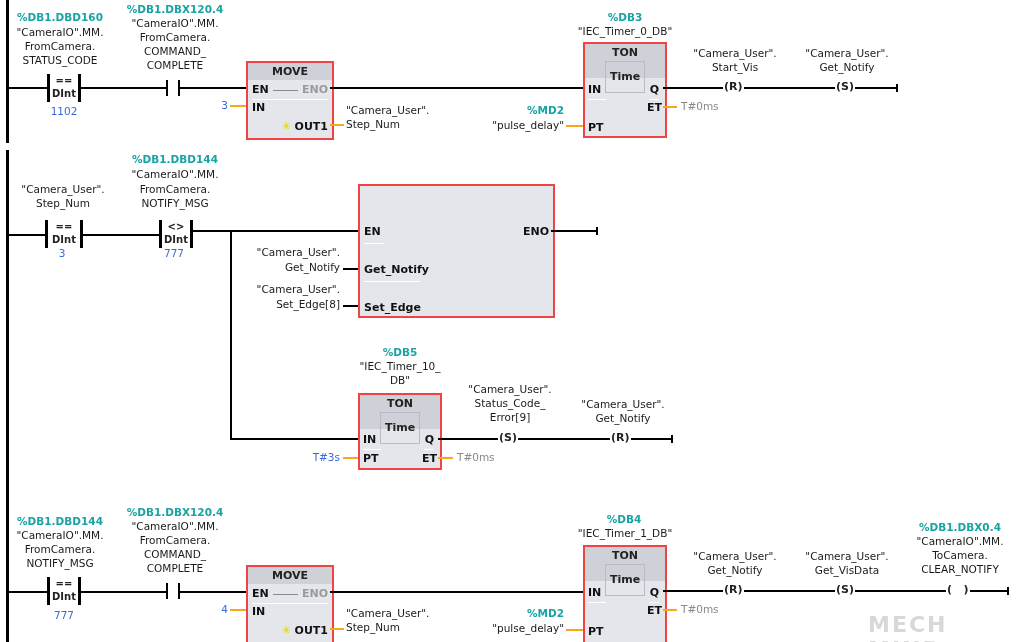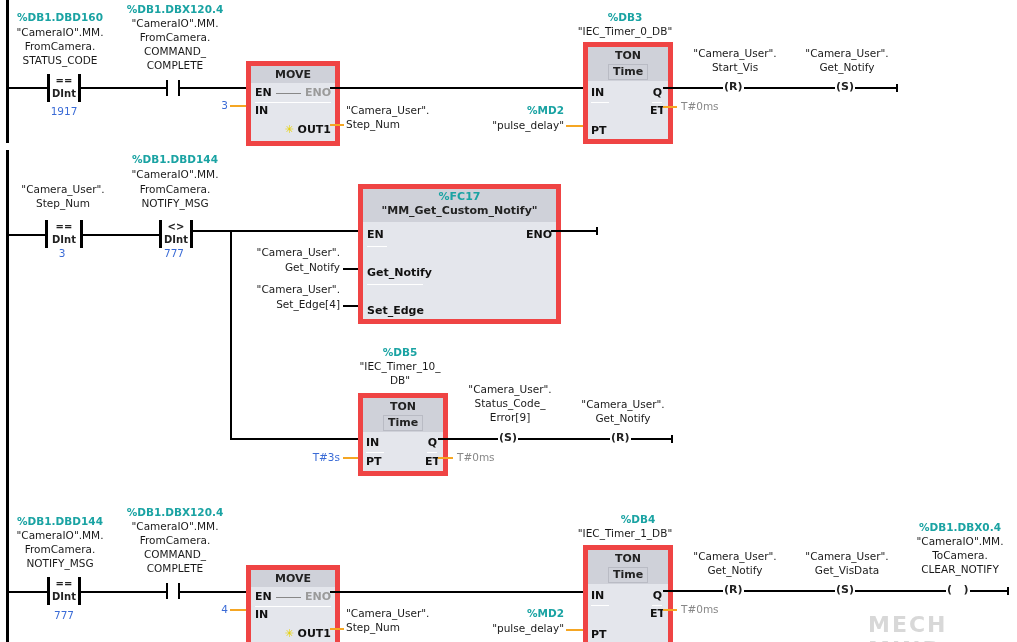--- a/index.html
+++ b/index.html
@@ -12,45 +12,45 @@
   .lbl{position:absolute;font-size:10.5px;line-height:14px;text-align:center;white-space:nowrap;color:#1a1a1a;}
   .lbl-r{position:absolute;font-size:10.5px;line-height:14px;text-align:right;white-space:nowrap;color:#1a1a1a;}
   .lbl-l{position:absolute;font-size:10.5px;line-height:14px;text-align:left;white-space:nowrap;color:#1a1a1a;}
   .addr{color:#1aa3a3;font-weight:bold;}
   .const{color:#3a6bd6;}
   .grey{color:#888;}
   .cmp{position:absolute;width:28px;height:28px;border-left:3px solid #000;border-right:3px solid #000;background:#fff;text-align:center;font-size:10px;line-height:13px;font-weight:bold;}
   .contact{position:absolute;width:10px;height:16px;border-left:2px solid #000;border-right:2px solid #000;background:#fff;}
   .coil{position:absolute;font-size:11px;font-weight:bold;line-height:14px;background:#fff;padding:0 1px;white-space:nowrap;}
   .endcap{position:absolute;width:2px;height:8px;background:#000;}
-  .box{position:absolute;background:#e4e6ec;border:5px solid #ef4444;}
+  .box{position:absolute;background:#e4e6ec;border:2px solid #ef4444;}
   .box-head{position:absolute;left:0;right:0;top:0;background:#cfd1d9;text-align:center;font-size:11px;font-weight:bold;line-height:14px;}
   .pin{position:absolute;font-size:11px;font-weight:bold;line-height:14px;white-space:nowrap;color:#111;}
   .pin-grey{color:#9a9a9a;}
-  .timebox{display:inline-block;border:1px solid #b9bbc4;padding:0 4px;margin-top:1px;}
+  .timebox{display:inline-block;border:1px solid #b9bbc4;padding:8px 4px;margin-top:1px;}
   .underline{position:absolute;height:1px;background:#fff;}
   .star{color:#e6d100;font-weight:bold;}
   .watermark{position:absolute;color:#d8d8d8;font-size:22px;font-weight:bold;letter-spacing:2px;}
 </style>
 </head>
 <body>
 
 <div>
   <div class="rail" style="left:6px;top:0;height:143px;"></div>
 
   <div class="lbl addr" style="left:10px;top:10px;width:100px;">%DB1.DBD160</div>
   <div class="lbl" style="left:10px;top:25px;width:100px;">"CameraIO".MM.</div>
   <div class="lbl" style="left:10px;top:39px;width:100px;">FromCamera.</div>
   <div class="lbl" style="left:10px;top:53px;width:100px;">STATUS_CODE</div>
   <div class="wire" style="left:8px;top:87px;width:40px;"></div>
   <div class="cmp" style="left:47px;top:74px;">
     <div>==</div>
     <div>DInt</div>
   </div>
-  <div class="lbl const" style="left:40px;top:104px;width:48px;">1917</div>
+  <div class="lbl const" style="left:40px;top:104px;width:48px;">1102</div>
 
   <div class="wire" style="left:81px;top:87px;width:86px;"></div>
 
   <div class="lbl addr" style="left:120px;top:2px;width:110px;">%DB1.DBX120.4</div>
   <div class="lbl" style="left:120px;top:16px;width:110px;">"CameraIO".MM.</div>
   <div class="lbl" style="left:120px;top:30px;width:110px;">FromCamera.</div>
   <div class="lbl" style="left:120px;top:44px;width:110px;">COMMAND_</div>
   <div class="lbl" style="left:120px;top:58px;width:110px;">COMPLETE</div>
   <div class="contact" style="left:166px;top:80px;"></div>
   <div class="wire" style="left:180px;top:87px;width:67px;"></div>
@@ -121,38 +121,34 @@
   <div class="lbl" style="left:120px;top:196px;width:110px;">NOTIFY_MSG</div>
   <div class="cmp" style="left:159px;top:220px;">
     <div>&lt;&gt;</div>
     <div>DInt</div>
   </div>
   <div class="lbl const" style="left:150px;top:246px;width:48px;">777</div>
   <div class="wire" style="left:193px;top:230px;width:166px;"></div>
   <div class="vwire" style="left:230px;top:230px;height:209px;"></div>
 
   <div class="box" style="left:358px;top:184px;width:193px;height:130px;">
-    <div class="box-head" style="height:33px;">
-      <div class="addr" style="margin-top:1px;">%FC17</div>
-      <div>"MM_Get_Custom_Notify"</div>
-    </div>
     <div class="pin" style="left:4px;top:39px;">EN</div>
     <div class="underline" style="left:4px;width:20px;top:57px;"></div>
     <div class="pin" style="right:4px;top:39px;">ENO</div>
     <div class="pin" style="left:4px;top:77px;">Get_Notify</div>
     <div class="underline" style="left:4px;width:56px;top:95px;"></div>
     <div class="pin" style="left:4px;top:115px;">Set_Edge</div>
   </div>
   <div class="wire" style="left:551px;top:230px;width:46px;"></div>
   <div class="endcap" style="left:596px;top:227px;"></div>
   <div class="lbl-r" style="left:230px;top:245px;width:110px;">"Camera_User".</div>
   <div class="lbl-r" style="left:230px;top:260px;width:110px;">Get_Notify</div>
   <div class="wire" style="left:343px;top:268px;width:15px;"></div>
   <div class="lbl-r" style="left:230px;top:282px;width:110px;">"Camera_User".</div>
-  <div class="lbl-r" style="left:230px;top:297px;width:110px;">Set_Edge[4]</div>
+  <div class="lbl-r" style="left:230px;top:297px;width:110px;">Set_Edge[8]</div>
   <div class="wire" style="left:343px;top:305px;width:15px;"></div>
 
   <div class="lbl addr" style="left:350px;top:345px;width:100px;">%DB5</div>
   <div class="lbl" style="left:350px;top:359px;width:100px;">"IEC_Timer_10_</div>
   <div class="lbl" style="left:350px;top:373px;width:100px;">DB"</div>
   <div class="wire" style="left:230px;top:438px;width:129px;"></div>
   <div class="box" style="left:358px;top:393px;width:80px;height:73px;">
     <div class="box-head" style="height:34px;">
       <div style="margin-top:2px;">TON</div>
       <div class="timebox">Time</div>
@@ -210,21 +206,21 @@
     <div class="pin" style="left:4px;top:38px;">IN</div>
     <div class="pin" style="right:4px;top:57px;"><span class="star">✳</span> <span>OUT1</span></div>
   </div>
   <div class="lbl-r const" style="left:210px;top:602px;width:18px;">4</div>
   <div class="owire" style="left:230px;top:609px;width:16px;"></div>
   <div class="owire" style="left:330px;top:628px;width:14px;"></div>
   <div class="lbl-l" style="left:346px;top:606px;">"Camera_User".</div>
   <div class="lbl-l" style="left:346px;top:620px;">Step_Num</div>
   <div class="wire" style="left:330px;top:591px;width:254px;"></div>
 
-  <div class="lbl addr" style="left:588px;top:512px;width:100px;">%DB4</div>
+  <div class="lbl addr" style="left:574px;top:512px;width:100px;">%DB4</div>
   <div class="lbl" style="left:560px;top:526px;width:130px;">"IEC_Timer_1_DB"</div>
   <div class="box" style="left:583px;top:545px;width:80px;height:97px;">
     <div class="box-head" style="height:34px;">
       <div style="margin-top:2px;">TON</div>
       <div class="timebox">Time</div>
     </div>
     <div class="pin" style="left:3px;top:39px;">IN</div>
     <div class="pin" style="right:6px;top:39px;">Q</div>
     <div class="underline" style="left:3px;width:18px;top:55px;"></div>
     <div class="underline" style="right:6px;width:10px;top:55px;"></div>

